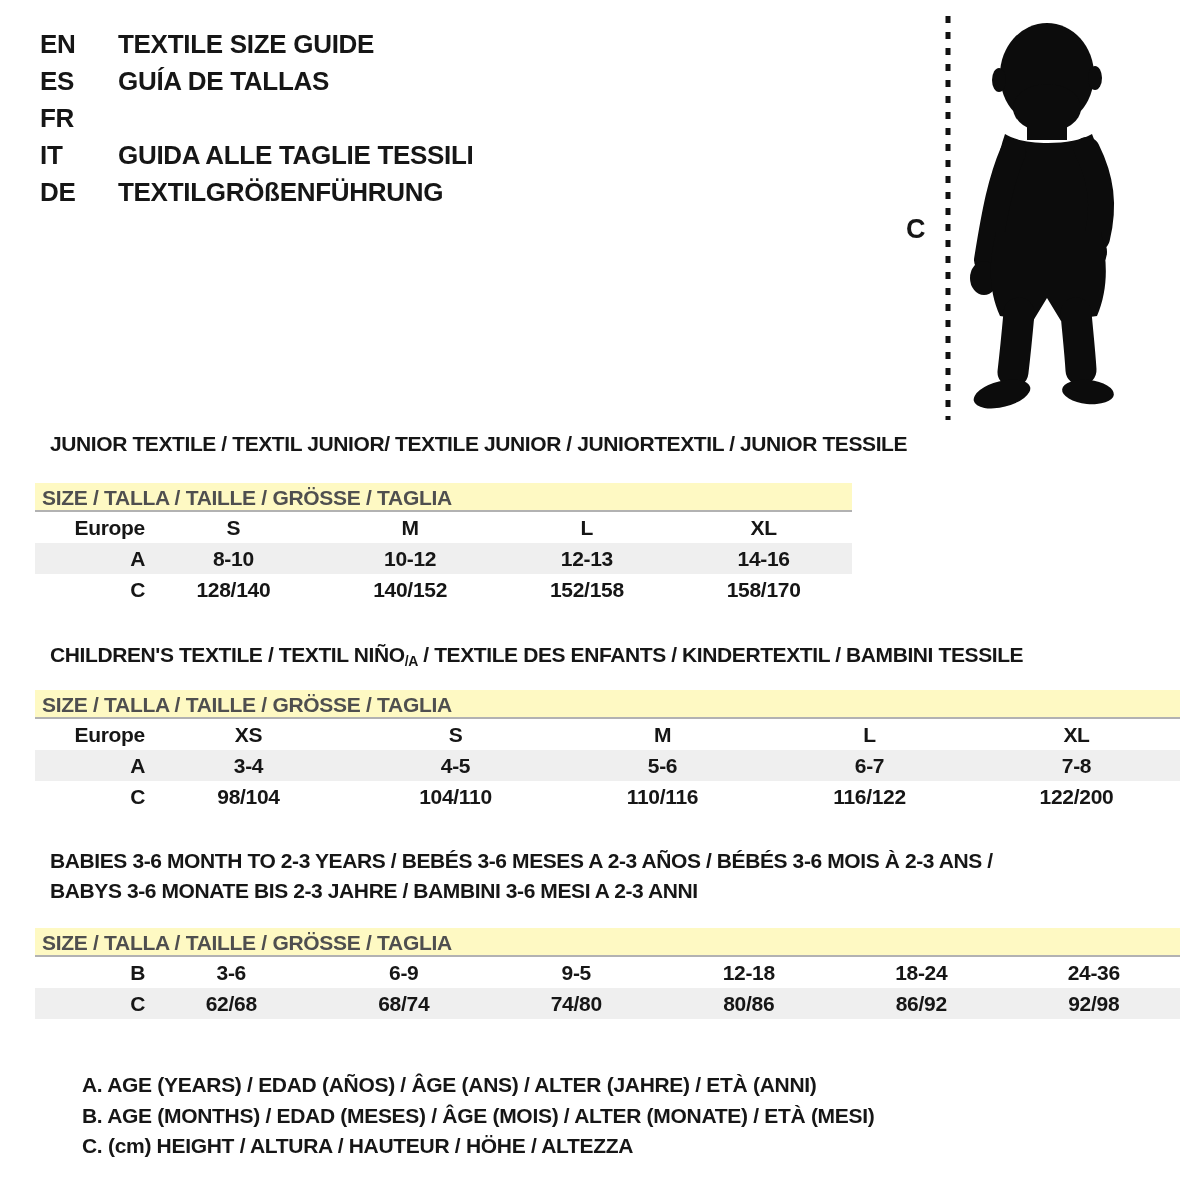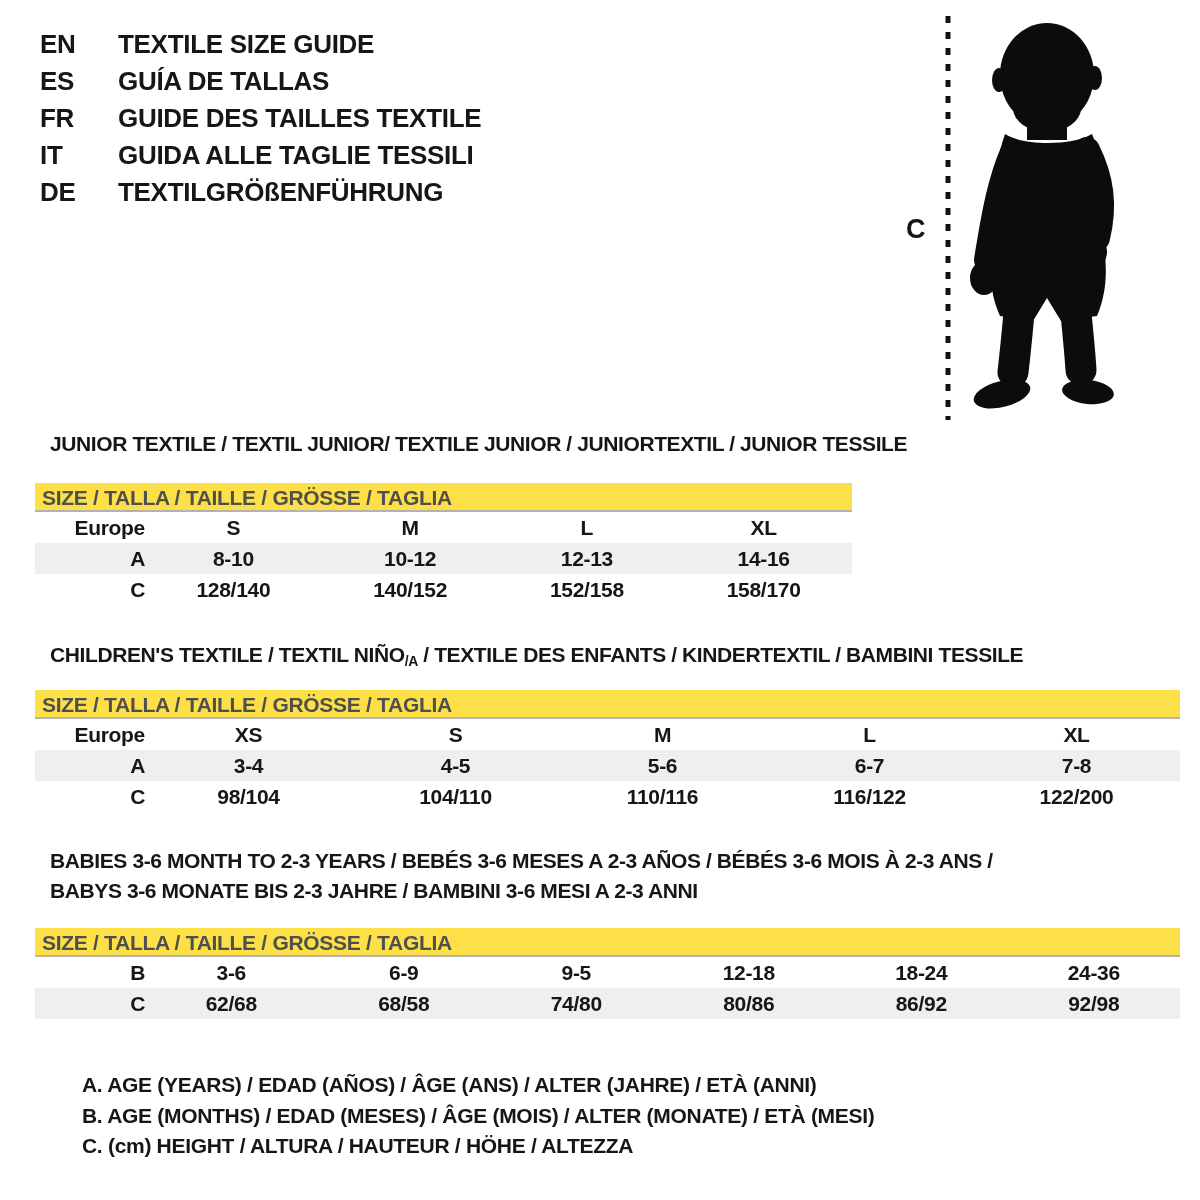--- a/index.html
+++ b/index.html
@@ -19,21 +19,21 @@
   .dash-line { position:absolute; left:944px; top:16px; }
   .c-label { position:absolute; left:906px; top:214px; font-size:27px; }
   .baby-svg { position:absolute; left:955px; top:20px; }
 
   
   .sec-title { position:absolute; left:50px; font-size:21px; letter-spacing:-0.4px; white-space:nowrap; }
   .sec-title .subscript { font-size:14px; vertical-align:-4px; }
   .two-line { line-height:30px; }
   .tbl { position:absolute; left:35px; }
   .t-head {
-    background:#fde047; color:#4f4f4f; height:29px; line-height:29px;
+    background:#fef9c3; color:#4f4f4f; height:29px; line-height:29px;
     padding-left:7px; font-size:21px; border-bottom:2px solid #b2b2b2;
   }
   .t-row { display:grid; height:31px; align-items:center; font-size:21px; text-align:center; }
   .t-row .lbl { text-align:right; padding-left:7px; }
   .cols4 { grid-template-columns:110px repeat(4,1fr); }
   .cols5 { grid-template-columns:110px repeat(5,1fr); }
   .cols6 { grid-template-columns:110px repeat(6,1fr); }
   .stripe { background:#efefef; }
 
   
@@ -48,21 +48,20 @@
     <div class="lang-row">
       <span class="lang-code">EN</span>
       <span class="lang-title">TEXTILE SIZE GUIDE</span>
     </div>
     <div class="lang-row">
       <span class="lang-code">ES</span>
       <span class="lang-title">GUÍA DE TALLAS</span>
     </div>
     <div class="lang-row">
       <span class="lang-code">FR</span>
-      <span class="lang-title">GUIDE DES TAILLES TEXTILE</span>
     </div>
     <div class="lang-row">
       <span class="lang-code">IT</span>
       <span class="lang-title">GUIDA ALLE TAGLIE TESSILI</span>
     </div>
     <div class="lang-row">
       <span class="lang-code">DE</span>
       <span class="lang-title">TEXTILGRÖßENFÜHRUNG</span>
     </div>
   </div>
@@ -162,21 +161,21 @@
       <span>3-6</span>
       <span>6-9</span>
       <span>9-5</span>
       <span>12-18</span>
       <span>18-24</span>
       <span>24-36</span>
     </div>
     <div class="t-row cols6 stripe">
       <span class="lbl">C</span>
       <span>62/68</span>
-      <span>68/58</span>
+      <span>68/74</span>
       <span>74/80</span>
       <span>80/86</span>
       <span>86/92</span>
       <span>92/98</span>
     </div>
   </div>
 
   <div class="legend">
     <div>A. AGE (YEARS) / EDAD (AÑOS) / ÂGE (ANS) / ALTER (JAHRE) / ETÀ (ANNI)</div>
     <div>B. AGE (MONTHS) / EDAD (MESES) / ÂGE (MOIS) / ALTER (MONATE) / ETÀ (MESI)</div>

